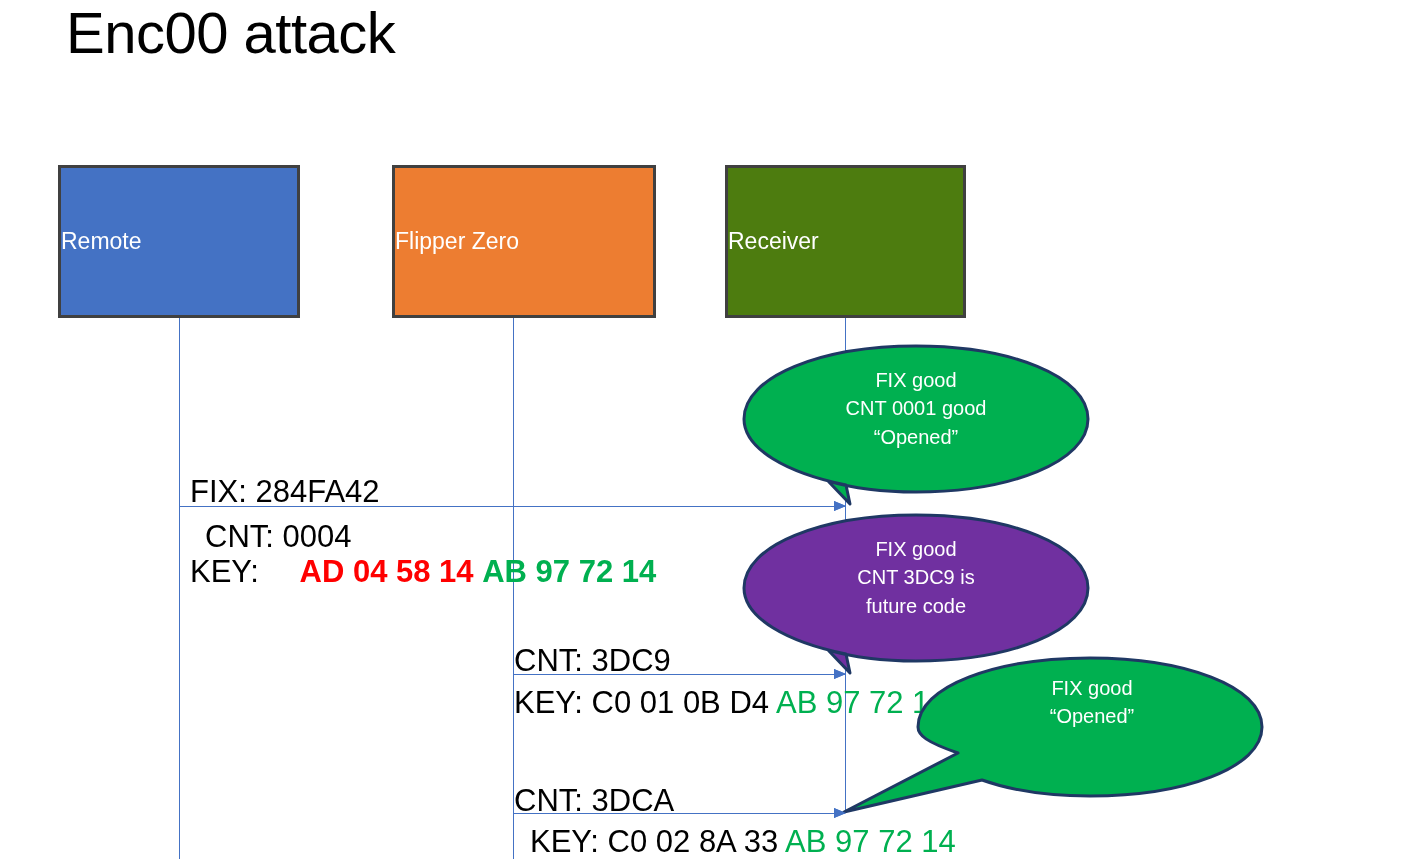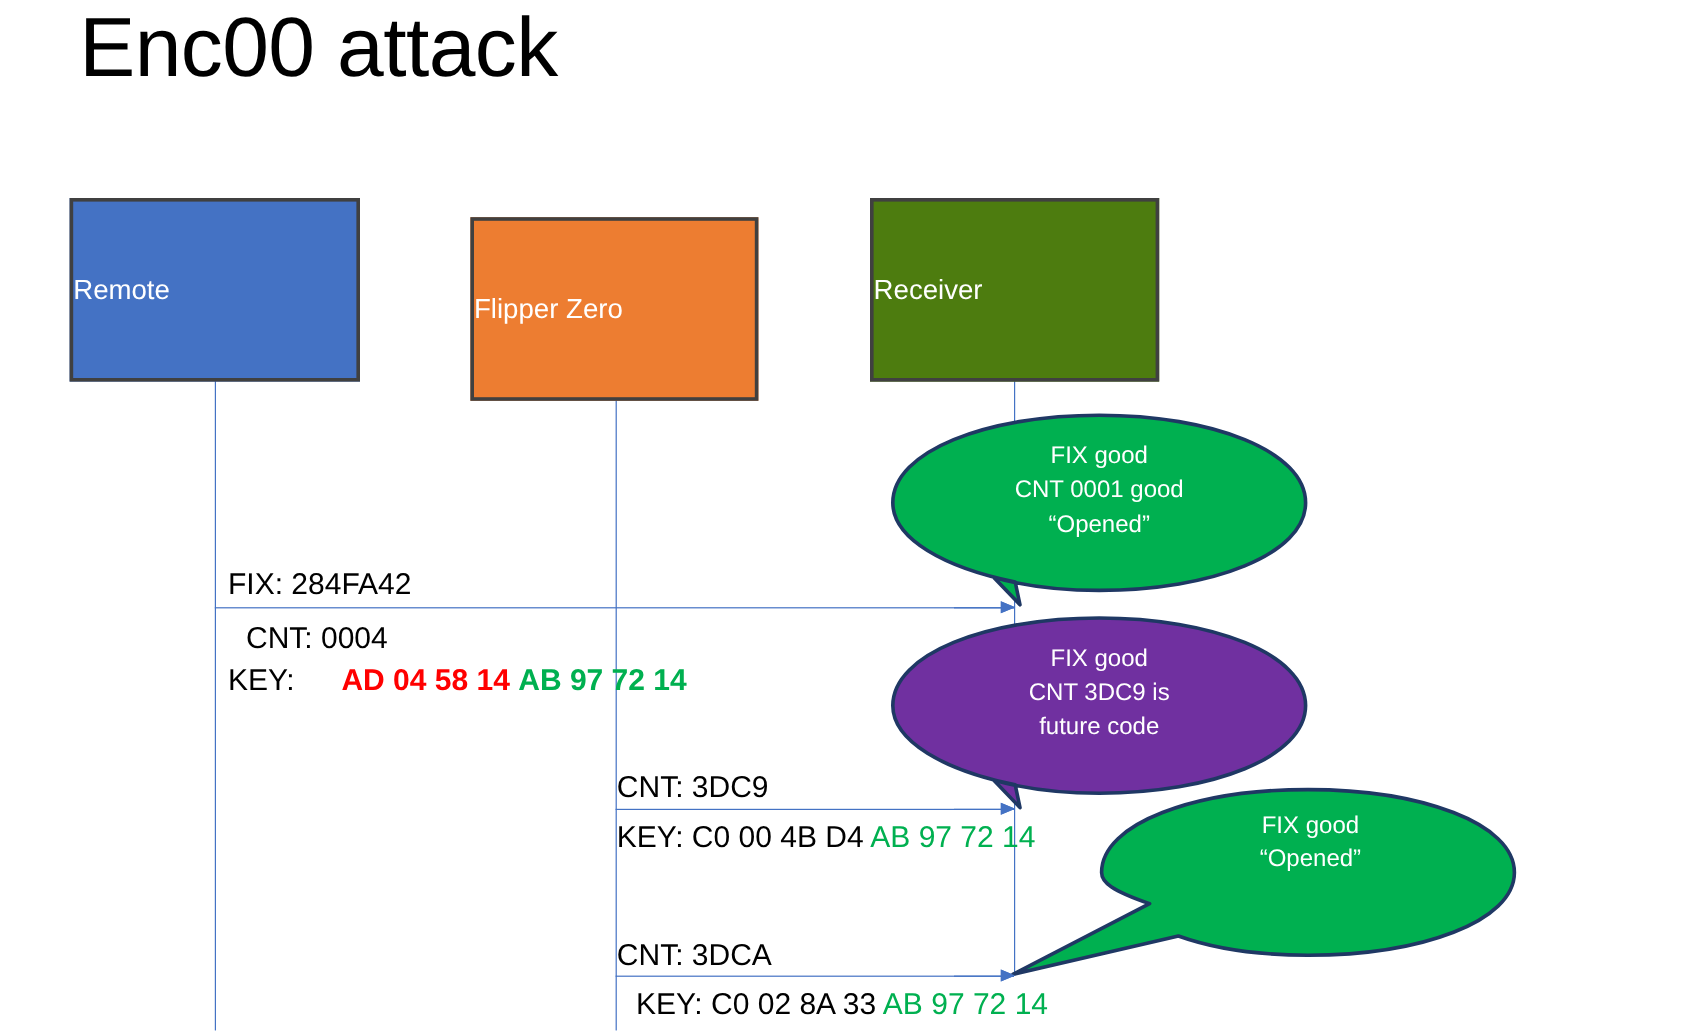--- a/index.html
+++ b/index.html
@@ -17,21 +17,21 @@
     height: 859px;
     background: #ffffff;
     overflow: hidden;
   }
 
   
   .slide-title {
     position: absolute;
     left: 66px;
     top: 3px;
-    font-size: 70px;
+    font-size: 58px;
     font-weight: 300;
     color: #000000;
     letter-spacing: -0.5px;
     line-height: 1.05;
     white-space: nowrap;
   }
 
   
   .actor-box {
     position: absolute;
@@ -69,21 +69,21 @@
     width: 0;
     height: 0;
     border-top: 5px solid transparent;
     border-bottom: 5px solid transparent;
     border-left: 12px solid #4472C4;
   }
 
   
   .msg-text {
     position: absolute;
-    font-size: 25px;
+    font-size: 31px;
     color: #000000;
     line-height: 1.35;
     white-space: nowrap;
     text-align: right;
   }
   .msg-text .k-green { color: #00B050; }
   .msg-text .k-green-b { color: #00B050; font-weight: bold; }
   .msg-text .k-red-b { color: #FF0000; font-weight: bold; margin-left: 32px; }
 
   
@@ -111,21 +111,21 @@
   <div class="slide-title">Enc00 attack</div>
 
   <div class="lifeline" style="left:179px; top:317px; height:542px;"></div>
   <div class="lifeline" style="left:513px; top:317px; height:542px;"></div>
   <div class="lifeline" style="left:845px; top:317px; height:496px;"></div>
 
   <div class="actor-box" style="left:58px; top:165px; width:242px; height:153px; background:#4472C4;">
     <span class="actor-label">Remote</span>
   </div>
 
-  <div class="actor-box" style="left:392px; top:165px; width:240px; height:153px; background:#ED7D31;margin-top:16px;">
+  <div class="actor-box" style="left:392px; top:165px; width:264px; height:153px; background:#ED7D31;">
     <span class="actor-label">Flipper Zero</span>
   </div>
 
   <div class="actor-box" style="left:725px; top:165px; width:241px; height:153px; background:#4d7c0f;">
     <span class="actor-label">Receiver</span>
   </div>
 
   <div class="msg-text" style="left:190px; top:471px;">FIX: 284FA42</div>
 
   <div class="msg-arrow" style="left:179px; top:506px; width:666px;">
@@ -138,21 +138,21 @@
     <span>KEY: </span><span class="k-red-b">AD 04 58 14</span><span>&nbsp;</span><span class="k-green-b">AB 97 72 14</span>
   </div>
 
   <div class="msg-text" style="left:514px; top:640px;">CNT: 3DC9</div>
 
   <div class="msg-arrow" style="left:513px; top:674px; width:332px;">
     <span class="arrow-head"></span>
   </div>
 
   <div class="msg-text" style="left:514px; top:682px;">
-    <span>KEY: C0 00 4B D4 </span><span class="k-green">AB 97 72 14</span>
+    <span>KEY: C0 01 0B D4 </span><span class="k-green">AB 97 72 14</span>
   </div>
 
   <div class="msg-text" style="left:514px; top:780px;">CNT: 3DCA</div>
 
   <div class="msg-arrow" style="left:513px; top:813px; width:332px;">
     <span class="arrow-head"></span>
   </div>
 
   <div class="msg-text" style="left:514px; top:821px;margin-left:16px;">
     <span>KEY: C0 02 8A 33 </span><span class="k-green">AB 97 72 14</span>

